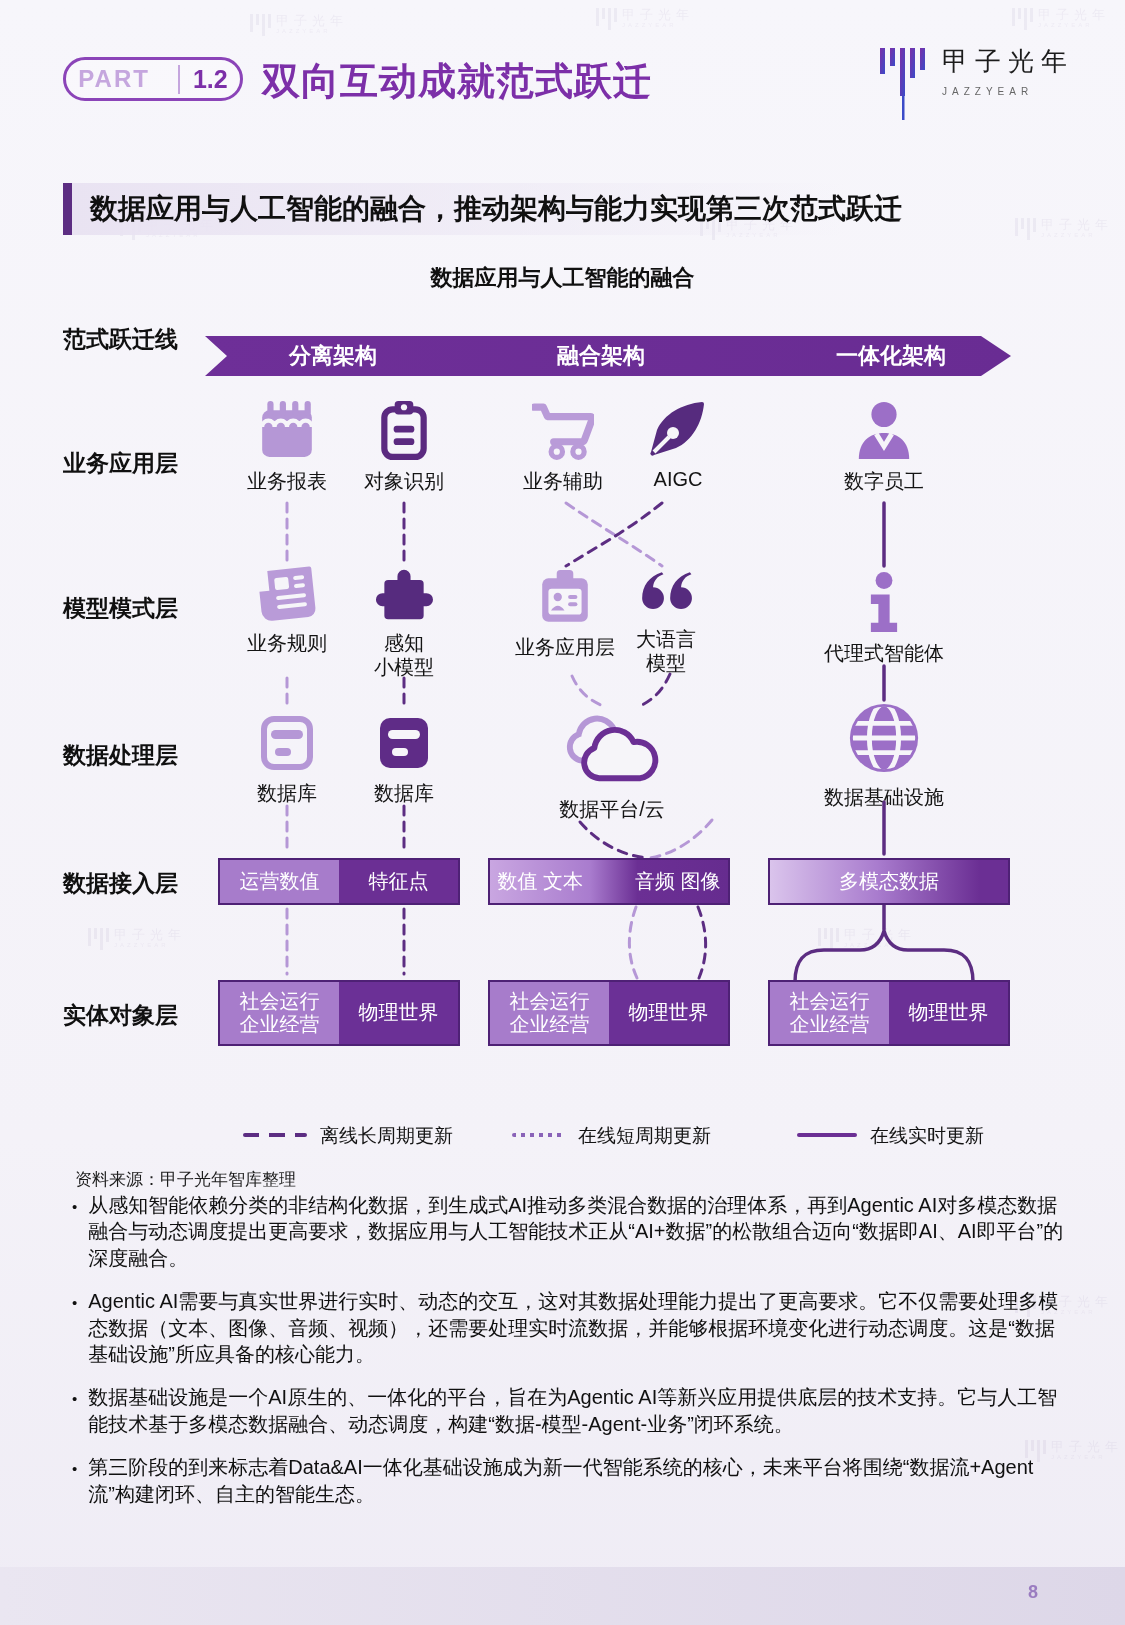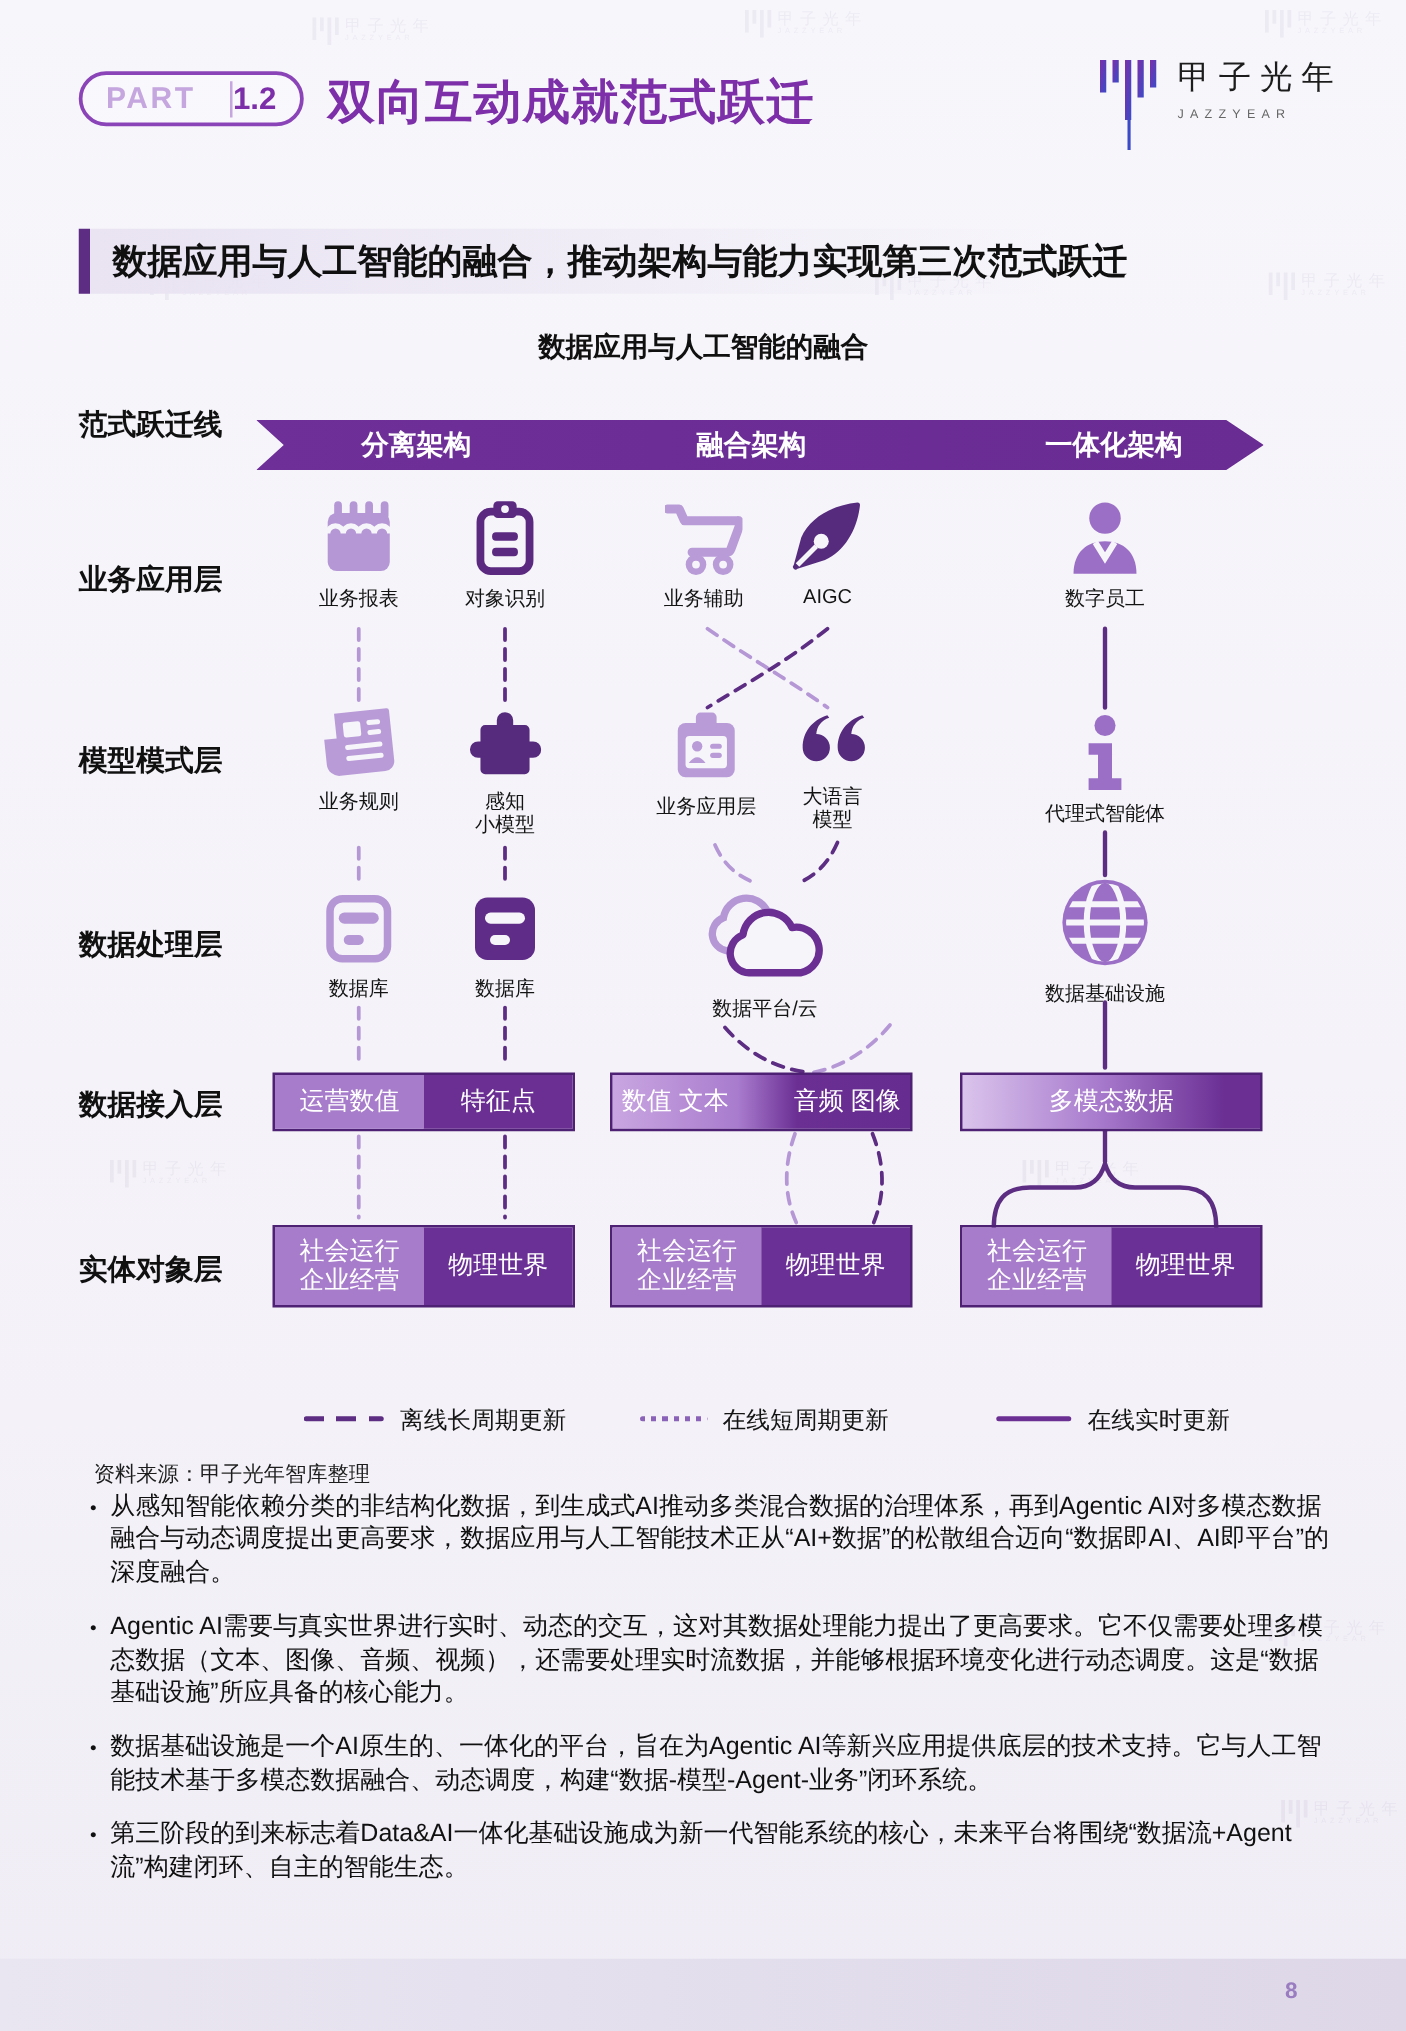--- a/index.html
+++ b/index.html
@@ -12,42 +12,42 @@
   .wm{position:absolute;display:flex;gap:5px;opacity:0.055;pointer-events:none;}
   .wm .wm-bars{display:flex;gap:3px;align-items:flex-start;}
   .wm .wm-bars i{display:block;width:3px;background:#4A2B78;}
   .wm .wm-txt{font-size:13px;letter-spacing:5px;color:#4A2B78;line-height:1.1;}
   .wm .wm-sub{font-size:6px;letter-spacing:3px;color:#4A2B78;}
 
   
   .part-pill{left:63px;top:57px;width:180px;height:44px;border:3px solid #8B44B8;border-radius:26px;
              display:flex;align-items:center;justify-content:center;box-sizing:border-box;background:rgba(255,255,255,.25);}
   .part-word{font-size:24px;font-weight:bold;color:#C5A6DE;letter-spacing:2px;}
-  .part-num{font-size:25px;font-weight:bold;color:#7C2FA8;margin-left:28px;border-left:2px solid #C5A6DE;}
+  .part-num{font-size:25px;font-weight:bold;color:#7C2FA8;margin-left:28px;padding-left:13px;border-left:2px solid #C5A6DE;}
   .page-title{left:262px;top:56px;font-size:38px;font-weight:bold;color:#7C2FA8;letter-spacing:1px;}
   .logo{left:878px;top:44px;display:flex;align-items:flex-start;gap:12px;}
   .logo-name{font-size:26px;letter-spacing:7px;color:#1c1c1c;font-weight:500;}
   .logo-sub{font-size:10px;letter-spacing:5px;color:#666;margin-top:7px;}
 
   
   .sec-head{left:63px;top:183px;width:1000px;height:52px;border-left:9px solid #5C2D82;box-sizing:border-box;
             background:linear-gradient(90deg,#E9E3F2 0%,rgba(246,245,249,0) 78%);
             display:flex;align-items:center;padding-left:18px;font-size:28px;font-weight:bold;color:#101010;}
   .diag-title{left:0;top:263px;width:1125px;text-align:center;font-size:22px;font-weight:bold;color:#101010;}
 
   .row-label{font-size:23px;font-weight:bold;color:#101010;white-space:nowrap;}
 
   
   .p-arrow{left:205px;top:336px;width:806px;height:40px;background:linear-gradient(90deg,#6E2F98,#692C93);
            clip-path:polygon(0 0,776px 0,100% 50%,776px 100%,0 100%,22px 50%);}
   .p-arrow span{position:absolute;top:50%;transform:translate(-50%,-50%);color:#fff;font-size:22px;font-weight:bold;white-space:nowrap;}
 
   
   .node{position:absolute;display:flex;flex-direction:column;align-items:center;width:120px;}
-  .node .lbl{white-space:pre-line;text-align:center;font-size:16px;color:#141414;margin-top:6px;line-height:1.18;}
+  .node .lbl{white-space:pre-line;text-align:center;font-size:20px;color:#141414;margin-top:6px;line-height:1.18;}
   .node.wide{width:170px;}
 
   
   .bar{position:absolute;display:flex;border:2px solid #4E2175;box-sizing:border-box;}
   .bar .half{flex:1;display:flex;align-items:center;justify-content:center;color:#fff;font-size:20px;
              white-space:pre-line;text-align:center;line-height:1.16;}
   .h-light{background:#A77CCB;}
   .h-dark{background:#6B2F94;}
   .e-dark{background:#6B3096;}
   .bar.grad2{background:linear-gradient(90deg,#C9A6E1 0%,#A97CCE 42%,#6B2F94 62%,#662C8F 100%);gap:37px;}
@@ -395,21 +395,21 @@
     <span>
       <svg width="62" height="58" viewBox="0 0 60 56">
         <path d="M2 5 h9 l4 9 h41 a2 2 0 0 1 2 3 l-7 19 a3.5 3.5 0 0 1 -3.4 2.4 H21" fill="none" stroke="#B99BD8" stroke-width="7" stroke-linejoin="round" stroke-linecap="round"></path>
         <circle cx="24" cy="48" r="5.5" fill="none" stroke="#B99BD8" stroke-width="5"></circle>
         <circle cx="45" cy="48" r="5.5" fill="none" stroke="#B99BD8" stroke-width="5"></circle>
       </svg>
     </span>
     <div class="lbl">业务辅助</div>
   </div>
 
-  <div class="node" style="left:602px;top:400px">
+  <div class="node" style="left:618px;top:400px">
     <span>
       <svg width="60" height="58" viewBox="0 0 60 58">
         <path d="M54 2 C34 4 16 14 9 30 L3 52 a2 2 0 0 0 3 3 L28 48 C44 41 54 23 56 4 a2 2 0 0 0 -2 -2 z" fill="#562B7E"></path>
         <circle cx="25" cy="33" r="6" fill="#F6F5F9"></circle>
         <path d="M21 37 L6 52" stroke="#F6F5F9" stroke-width="4"></path>
       </svg>
     </span>
     <div class="lbl">AIGC</div>
   </div>
 

